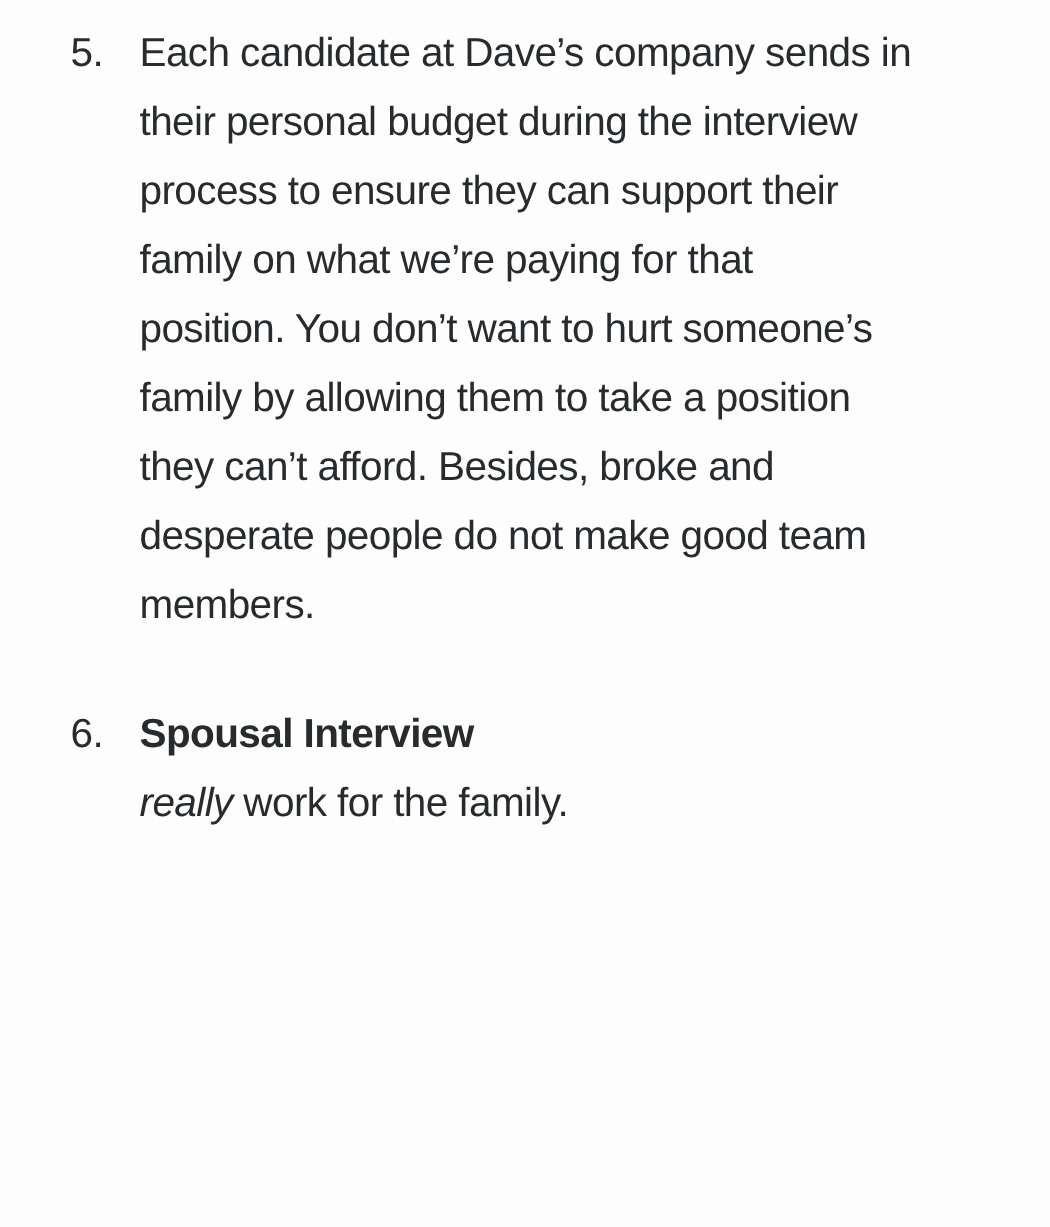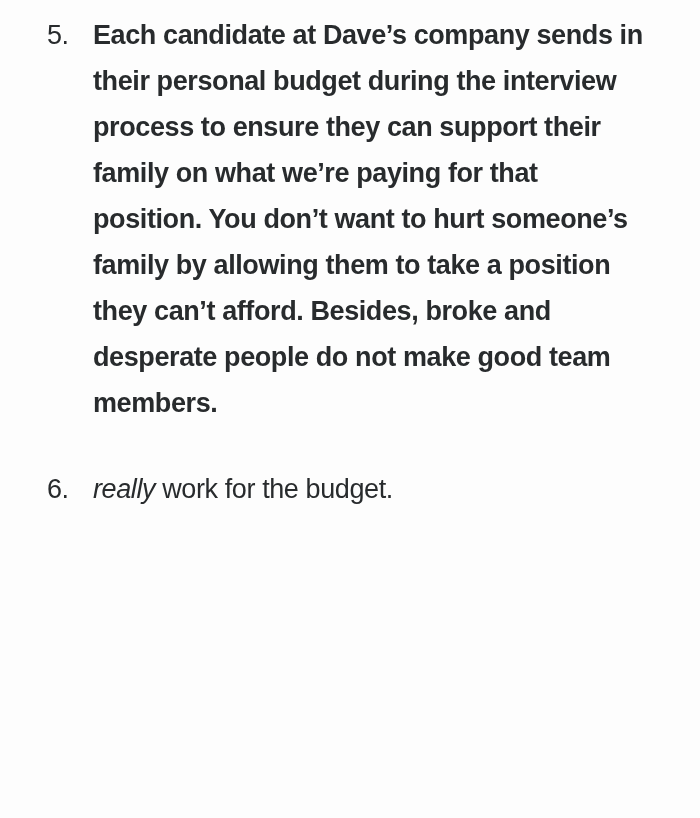--- a/index.html
+++ b/index.html
@@ -37,21 +37,21 @@
   }
   .item-content {
     flex: 1 1 auto;
     min-width: 0;
   }
   .item-title {
     font-weight: 700;
   }
   .item-body {
     white-space: pre;   
-    font-weight: 700;
+    font-weight: 400;
   }
   .item-body-last-line {
     white-space: pre;
   }
   .item-body-last-line em {
     font-style: italic;
     text-align: right;
   }
 </style>
 </head>
@@ -70,17 +70,18 @@
 family by allowing them to take a position
 they can’t afford. Besides, broke and
 desperate people do not make good team
 members.</div>
     </div>
   </div>
 
   <div class="list-item">
     <div class="item-number">6.</div>
     <div class="item-content">
-      <div class="item-body-last-line"><em>really</em><span> work for the budget.</span></div>
+      <div class="item-title">Spousal Interview</div>
+      <div class="item-body-last-line"><em>really</em><span> work for the family.</span></div>
     </div>
   </div>
 
 </div>
 
 </body></html>

